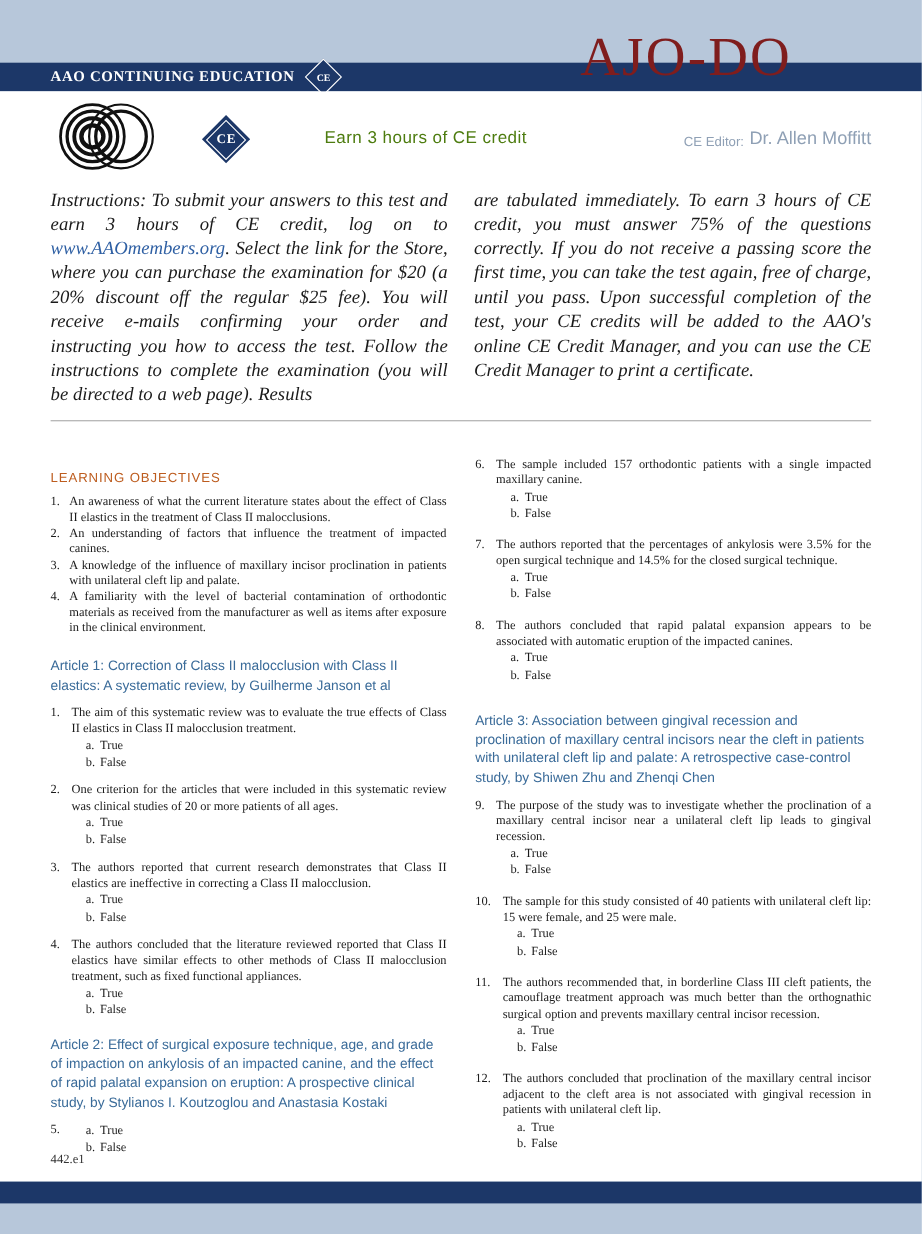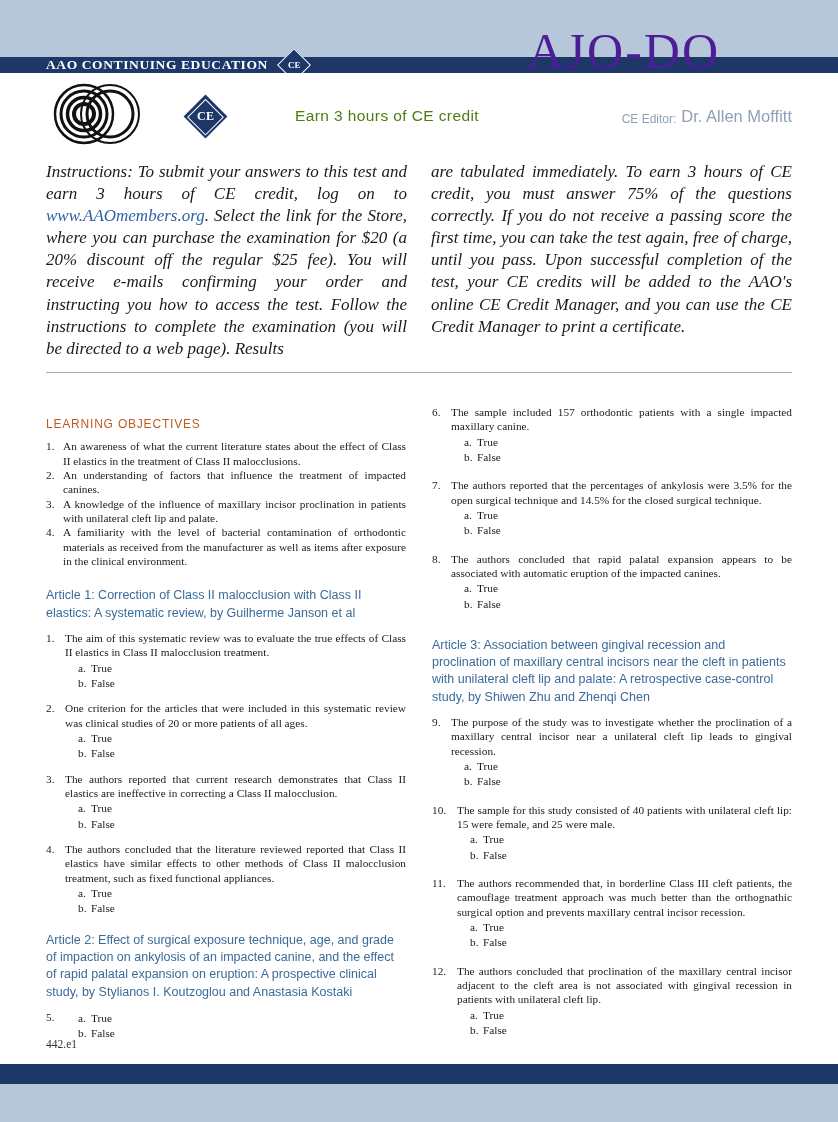--- a/index.html
+++ b/index.html
@@ -9,42 +9,42 @@
     background: #b7c7da;
     font-family: "Liberation Serif", serif;
     color: #1a1a1a;
     position: relative;
     overflow: hidden;
   }
   
   .header { position: relative; }
   .top-strip { height: 57px; }
   .navy-bar {
-    height: 16px;
+    height: 26px;
     background: #1c3768;
     display: flex;
     align-items: center;
     padding-left: 46px;
     gap: 14px;
   }
   .banner-title {
     color: #ffffff;
     font-family: "Liberation Serif", serif;
     font-weight: bold;
     font-size: 13.5px;
     letter-spacing: 0.6px;
   }
   .journal-title {
     position: absolute;
     top: 26px;
     right: 118px;
     font-family: "Liberation Serif", serif;
     font-size: 50px;
     line-height: 1;
-    color: #4c1d95;
+    color: #7f1d1d;
     letter-spacing: 2px;
     z-index: 2;
   }
   
   .diamond {
     background: #1c3768;
     transform: rotate(45deg);
     display: flex;
     align-items: center;
     justify-content: center;

